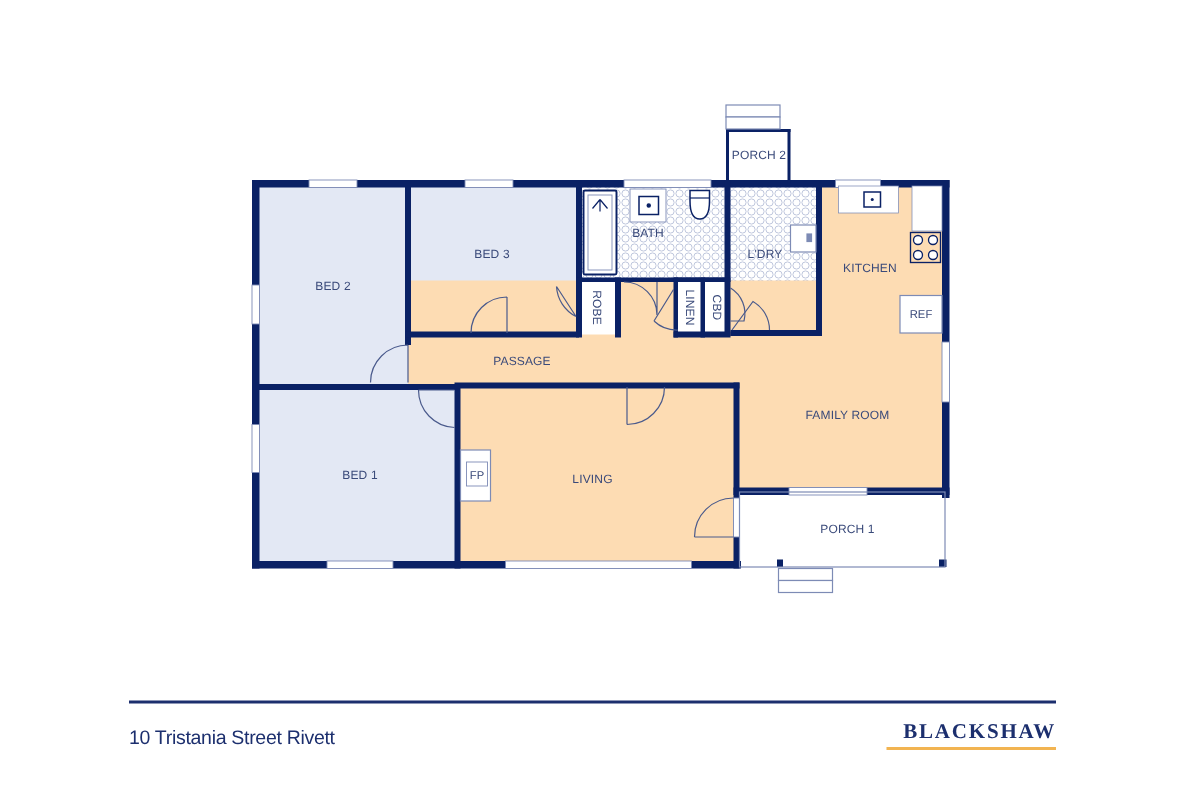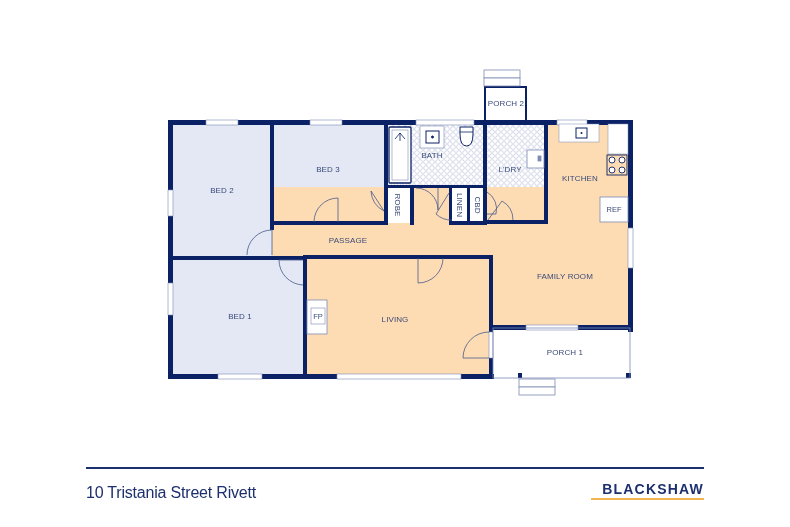--- a/index.html
+++ b/index.html
@@ -1,22 +1,22 @@
 <!DOCTYPE html>
 <html><head>
 <meta charset="utf-8">
 <style>
   html, body { margin: 0; padding: 0; background: #ffffff; }
   body { width: 790px; height: 527px; position: relative; overflow: hidden; font-family: "Liberation Sans", sans-serif; }
   #plan { position: absolute; left: 0; top: 0; width: 790px; height: 527px; }
   .room-label { font-family: "Liberation Sans", sans-serif; font-size: 8px; fill: #3a4a7a; letter-spacing: 0.1px; }
   .fixture-label { font-family: "Liberation Sans", sans-serif; font-size: 7.5px; fill: #3a4a7a; }
   .footer-rule { position: absolute; left: 86px; top: 467px; width: 618px; height: 2px; background: #1c2f6e; }
-  .address { position: absolute; left: 86px; top: 484px; font-size: 16px; color: #1c2f6e; font-family: "Liberation Sans", sans-serif; letter-spacing: -0.2px; }
-  .brand { position: absolute; right: 86px; top: 481px; font-family: Liberation Sans, sans-serif; font-weight: bold; font-size: 14px; color: #1c2f6e; letter-spacing: 1.2px; }
+  .address { position: absolute; left: 86px; top: 484px; font-size: 13px; color: #1c2f6e; font-family: "Liberation Sans", sans-serif; letter-spacing: -0.2px; }
+  .brand { position: absolute; right: 86px; top: 481px; font-family: Liberation Serif, serif; font-weight: bold; font-size: 14px; color: #1c2f6e; letter-spacing: 1.2px; }
   .brand-underline { position: absolute; right: 86px; top: 498px; width: 113px; height: 2px; background: #f2b451; }
 </style>
 </head>
 <body>
 
 <svg id="plan" viewBox="0 0 790 527" xmlns="http://www.w3.org/2000/svg">
   <defs>
     <pattern id="tile" width="6" height="6" patternUnits="userSpaceOnUse">
       <rect width="6" height="6" fill="#ffffff"></rect>
       <circle cx="3" cy="3" r="2.4" fill="none" stroke="#b7bfd8" stroke-width="0.6"></circle>

